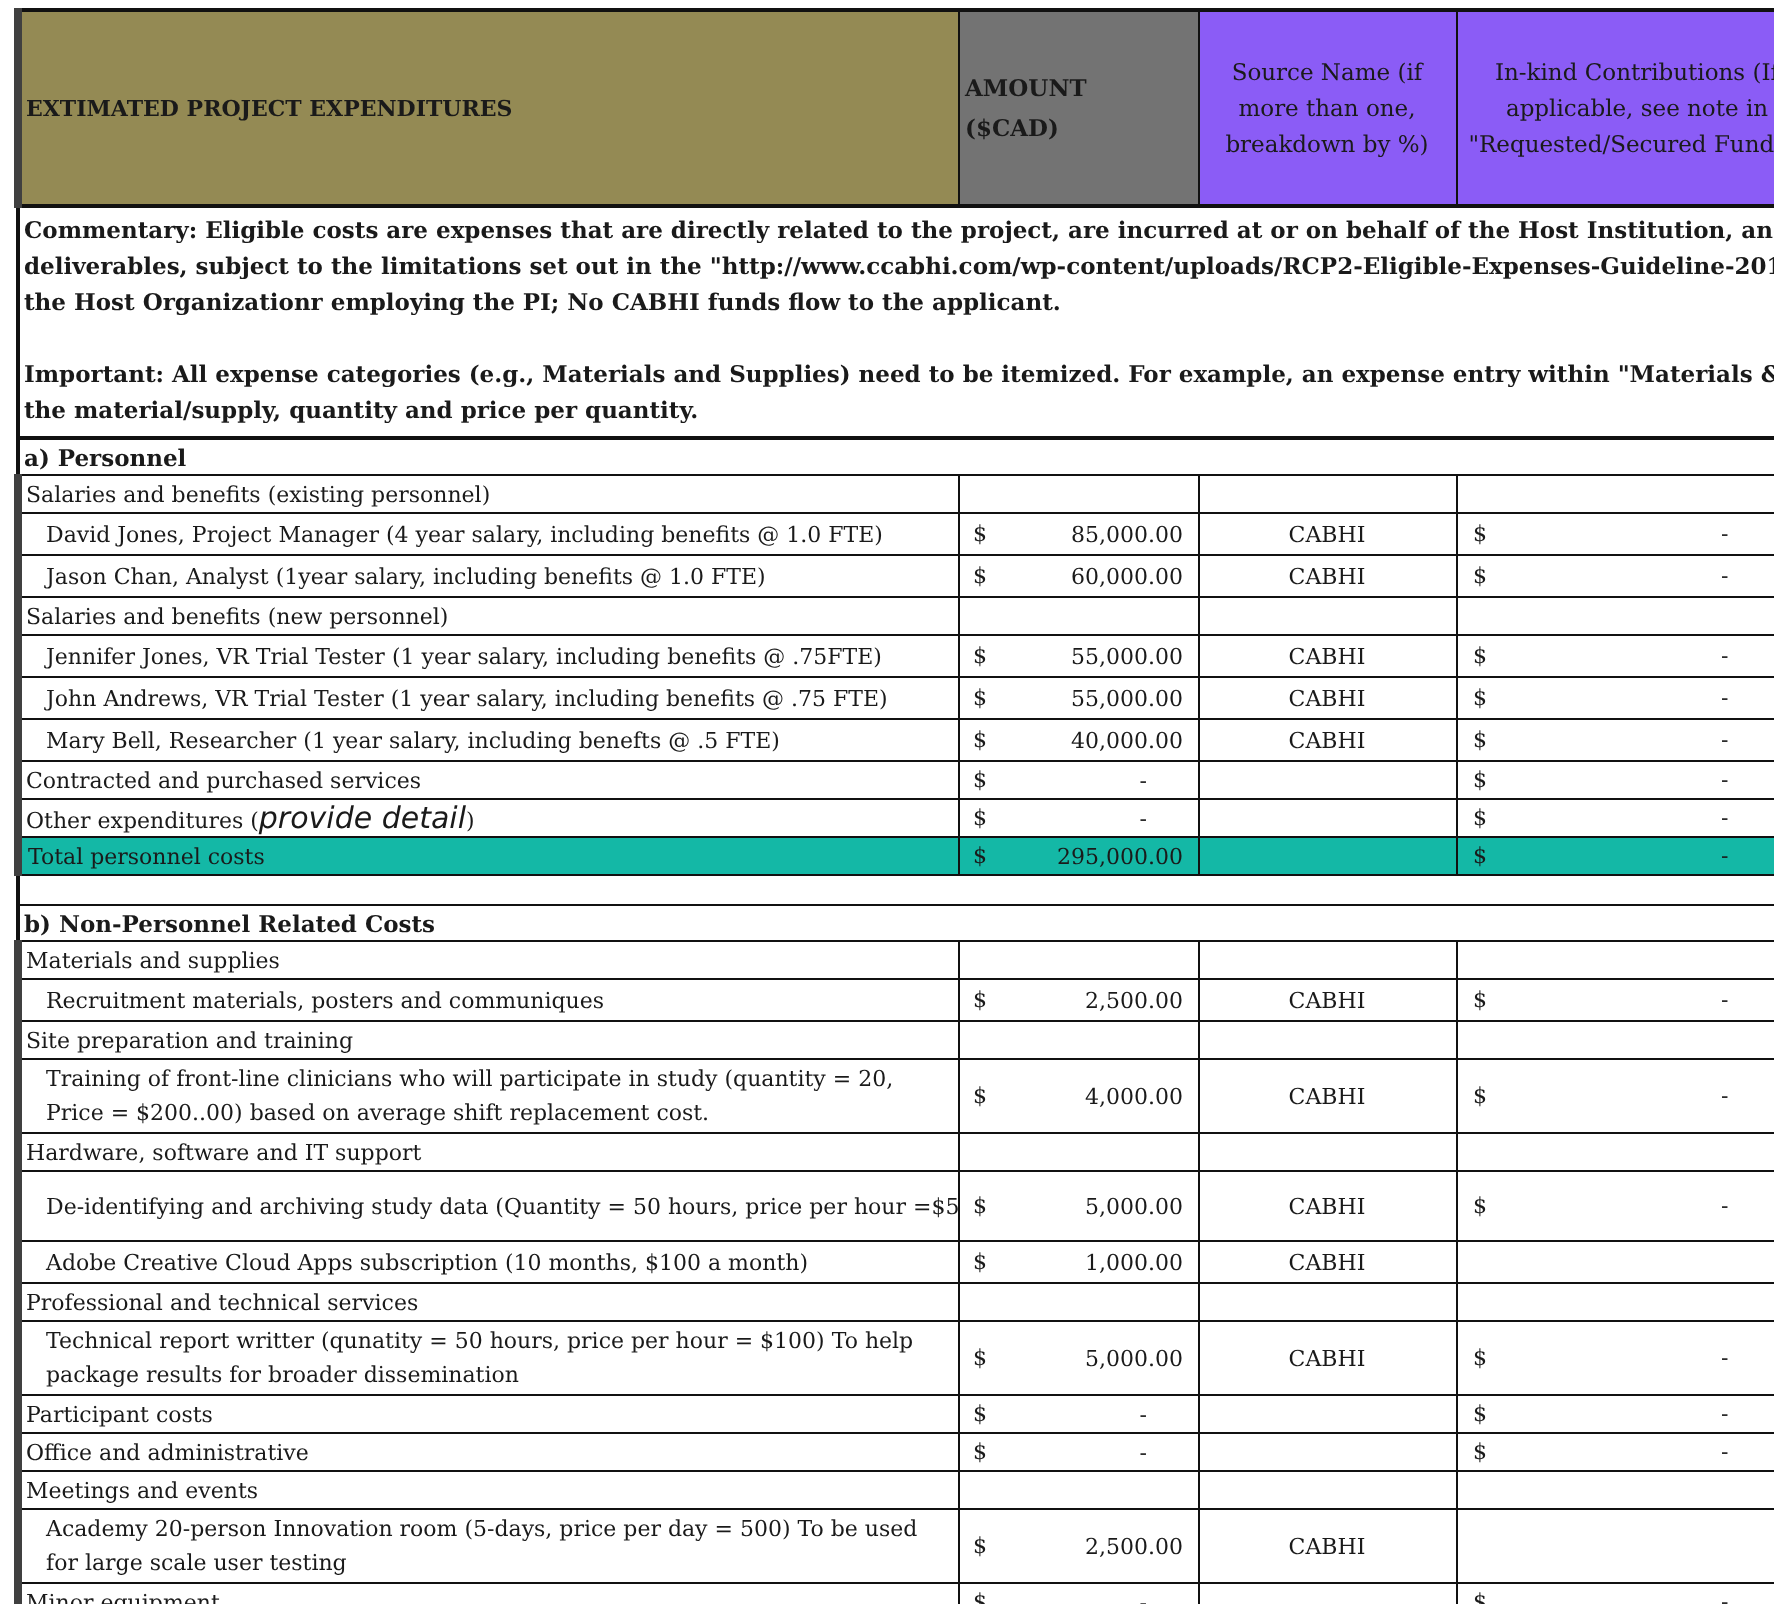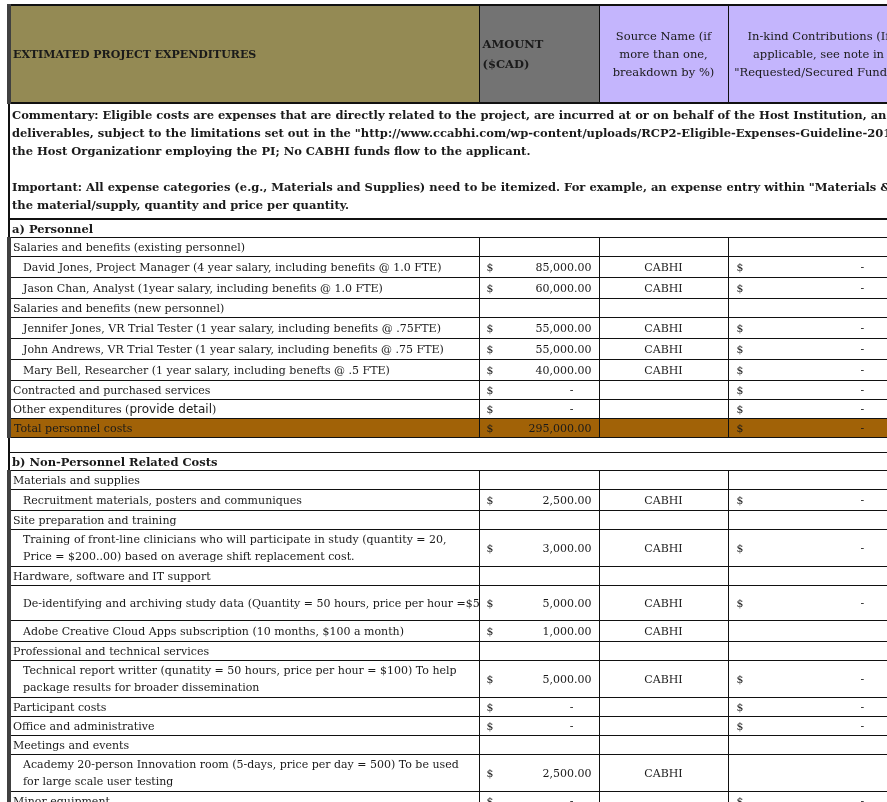--- a/index.html
+++ b/index.html
@@ -5,43 +5,43 @@
   html, body { margin: 0; padding: 0; background: #ffffff; }
   body { width: 887px; height: 802px; overflow: hidden; position: relative;
          font-family: "DejaVu Serif", "Liberation Serif", serif; color: #1a1a1a; }
   .sheet { position: absolute; left: 7px; top: 4px; width: 900px; }
   table { border-collapse: collapse; table-layout: fixed; width: 900px; font-size: 11px; }
   td { border: 1px solid #111; padding: 0 3px; vertical-align: middle; overflow: hidden; white-space: nowrap; }
   col.c1 { width: 470px; } col.c2 { width: 120px; } col.c3 { width: 129px; } col.c4 { width: 181px; }
   .hdr td { height: 96px; border-top: 2px solid #111; border-bottom: 2px solid #111; }
   .h-title { background: #948a54; font-weight: bold; font-size: 11px; padding-left: 2px; }
   .h-amount { background: #737373; font-weight: bold; text-align: left; white-space: normal; font-size: 11.5px; line-height: 20px; margin-top: 30px; }
-  .h-src, .h-kind { background: #c4b5fd; text-align: center; white-space: normal; font-size: 11.5px; line-height: 18px; }
+  .h-src, .h-kind { background: #8b5cf6; text-align: center; white-space: normal; font-size: 11.5px; line-height: 18px; }
   .comment td { border-left: 2px solid #111; border-right: none; font-weight: bold; font-size: 11.5px; line-height: 18px; white-space: normal; padding: 2px 2px; height: 110px; vertical-align: top; border-bottom: 2px solid #111; }
   .comment .line { white-space: nowrap; display: block; }
   .section td { font-weight: bold; font-size: 11.5px; height: 17px; border-right: none; border-bottom: none; border-left: 2px solid #111; padding-left: 2px; }
   .cat td { height: 18px; }
   .cat td.lbl { padding-left: 2px; }
   .item td { height: 20px; }
   .item td.lbl { padding-left: 12px; }
   .tall td { height: 36px; }
   .tall td.lbl { white-space: normal; line-height: 17px; }
   .mid td { height: 34px; }
   .gap td { height: 14px; border-left: 2px solid #111; border-right: none; border-top: 1px solid #111; border-bottom: none; }
-  .total td { background: #a16207; height: 18px; }
+  .total td { background: #14b8a6; height: 18px; }
   td.lbl { border-left: 4px solid #404040; }
   .amt { position: relative; }
   .amt .cur { position: absolute; left: 7px; top: 50%; transform: translateY(-50%); }
   .amt .val { display: block; text-align: right; padding-right: 4px; }
   .amt.dash .val { padding-right: 22px; }
   .src { text-align: center; margin-left: 12px; }
   .kind { position: relative; }
   .kind .cur { position: absolute; left: 8px; top: 50%; transform: translateY(-50%); }
   .kind .val { position: absolute; left: 132px; top: 50%; transform: translateY(-50%); }
-  .ital { font-family: "DejaVu Sans", sans-serif; font-size: 12px; }
+  .ital { font-style: italic; font-family: "DejaVu Sans", sans-serif; font-size: 15px; }
 </style>
 </head>
 <body>
 
 <div class="sheet">
 <table>
   <colgroup>
         <col class="c1">
         <col class="c2">
         <col class="c3">
@@ -216,21 +216,21 @@
   <tr class="cat">
     <td class="lbl">Site preparation and training</td>
     <td></td>
           <td></td>
           <td></td>
   </tr>
   <tr class="item tall">
     <td class="lbl">Training of front-line clinicians who will participate in study (quantity = 20, Price = $200..00) based on average shift replacement cost.</td>
     <td class="amt">
             <span class="cur">$</span>
-            <span class="val">3,000.00</span>
+            <span class="val">4,000.00</span>
           </td>
     <td class="src">CABHI</td>
     <td class="kind">
             <span class="cur">$</span>
             <span class="val">-</span>
           </td>
   </tr>
 
   <tr class="cat">
     <td class="lbl">Hardware, software and IT support</td>

